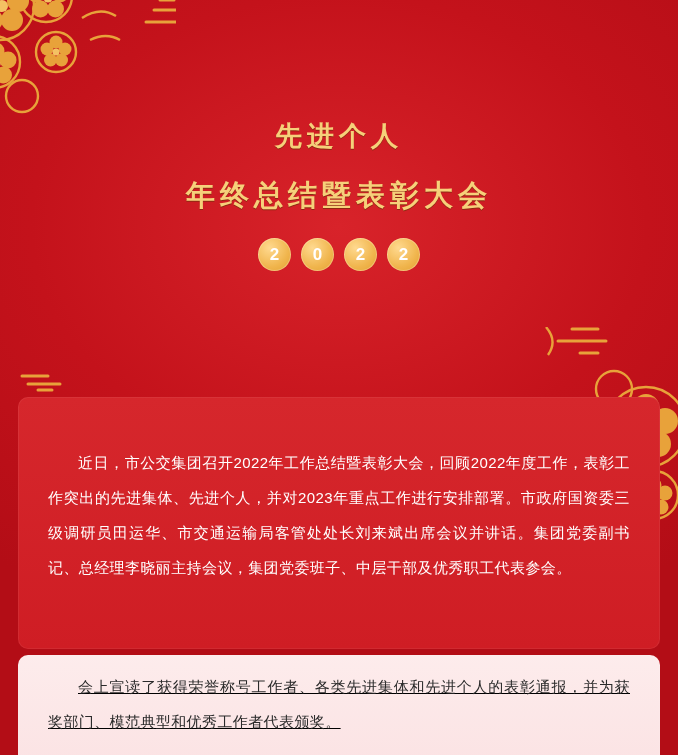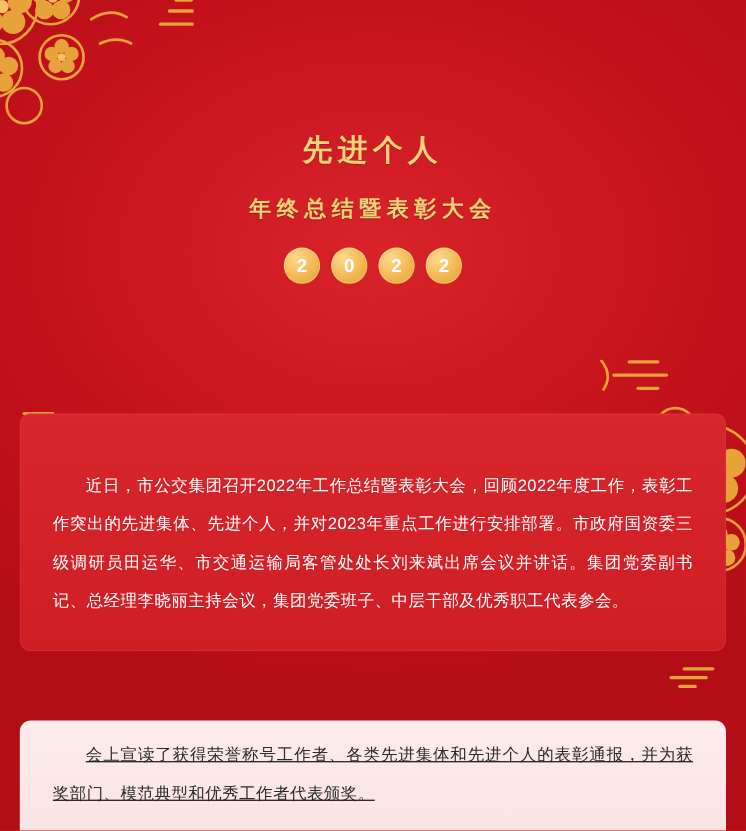--- a/index.html
+++ b/index.html
@@ -49,21 +49,21 @@
   .title-line1 {
     margin-top: 118px;
     font-size: 27px;
     font-weight: bold;
     letter-spacing: 5px;
     color: #f6d07a;
     text-shadow: 0 1px 0 #8d2a12;
   }
   .title-line2 {
     margin-top: 22px;
-    font-size: 20px;
+    font-size: 29px;
     font-weight: bold;
     letter-spacing: 5px;
     color: #f6d07a;
     text-shadow: 0 1px 0 #8d2a12;
   }
   .year-row {
     margin-top: 22px;
     display: flex;
     justify-content: center;
     gap: 10px;
@@ -84,22 +84,22 @@
   
   .card {
     position: absolute;
     left: 18px;
     right: 18px;
     border-radius: 10px;
     background: linear-gradient(180deg, #d6272c 0%, #cf1d24 100%);
     box-shadow: inset 0 0 0 1px rgba(255,255,255,0.06);
   }
   .card-1 {
-    top: 376px;
-    height: 216px;
+    top: 397px;
+    height: 252px;
     padding: 0;
   }
   .card-1 .inner {
     padding: 48px 30px 0 30px;
   }
   .card p {
     margin: 0;
     color: #ffffff;
     font-size: 15px;
     line-height: 35px;

